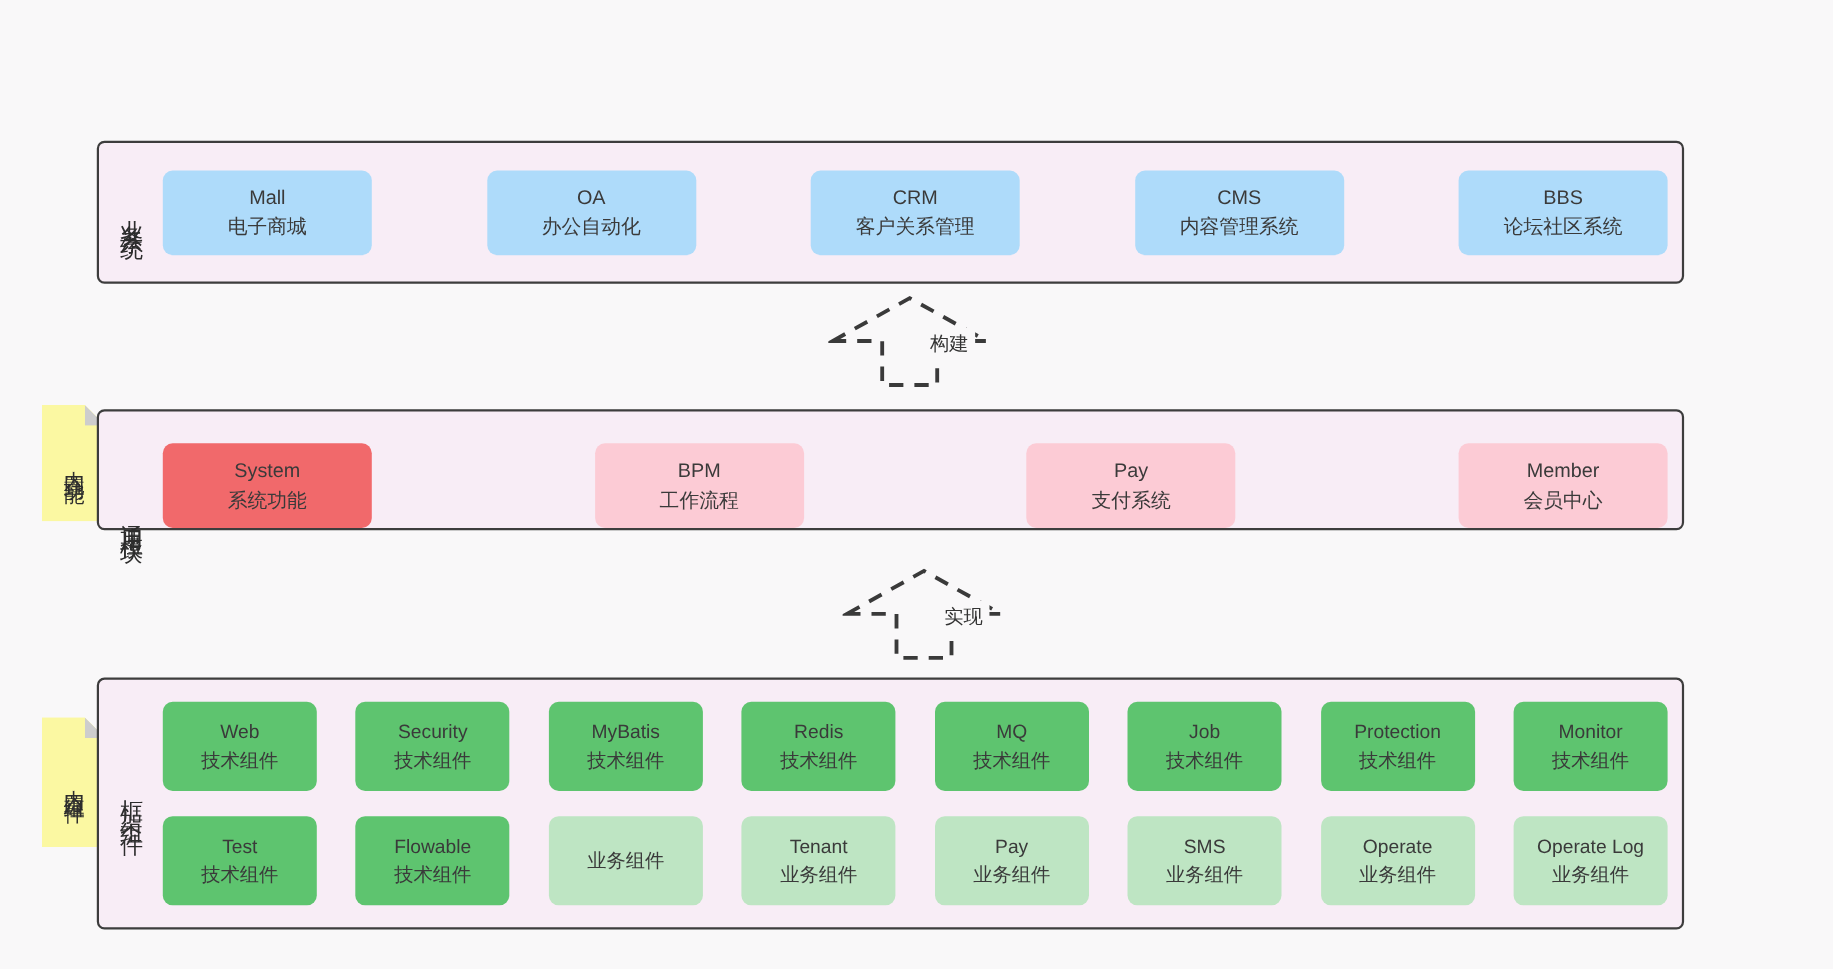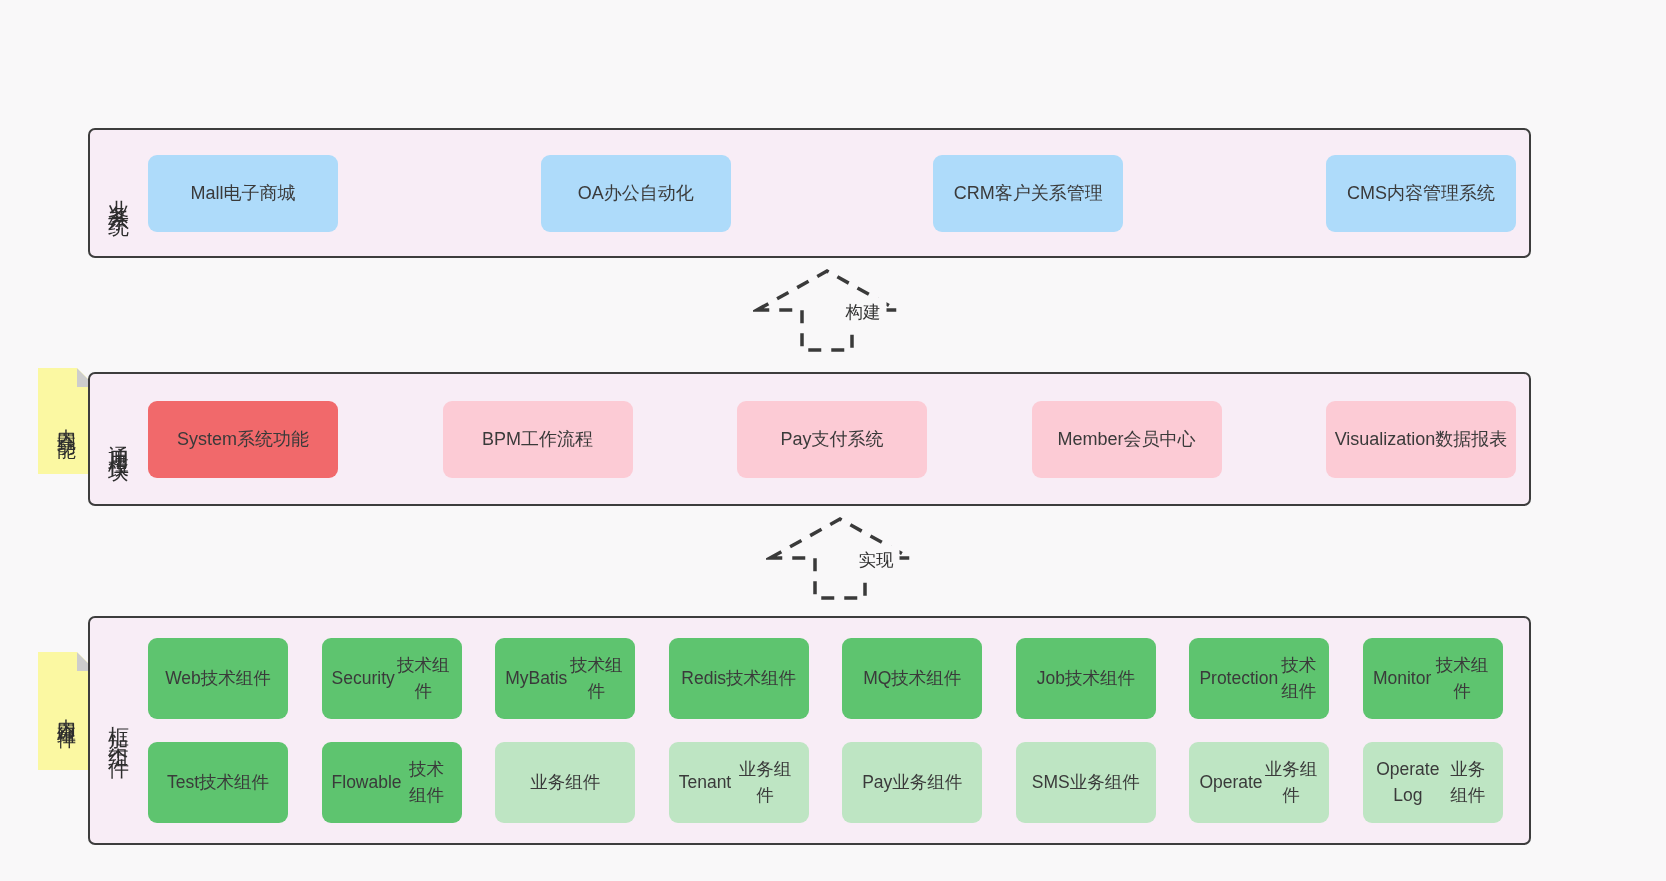--- a/index.html
+++ b/index.html
@@ -15,41 +15,41 @@
     font-family:"Liberation Sans","DejaVu Sans",sans-serif;
     color:var(--text);
   }
   .band{
     position:absolute;left:88px;width:1443px;box-sizing:border-box;
     background:var(--band-bg);
     border:2px solid var(--band-border);border-radius:7px;
     display:flex;z-index:1;
   }
   #band1{top:128px;height:130px;}
-  #band2{top:372px;height:134px;}
+  #band2{top:372px;height:110px;align-items:flex-end;}
   #band3{top:616px;height:229px;}
   .band-title{
     width:58px;flex:0 0 58px;display:flex;align-items:center;justify-content:center;
   }
   .vtext{
     writing-mode:vertical-rl;text-orientation:upright;
     font-size:21px;letter-spacing:5px;color:#2d2d2d;line-height:1;
   }
   #band3 .vtext{letter-spacing:11px;}
   .boxes-row{
     flex:1;display:flex;align-items:center;justify-content:space-between;
     padding-right:13px;
   }
   .boxes-grid{
     flex:1;display:grid;grid-template-columns:repeat(8,140px);
     justify-content:space-between;align-content:center;
-    row-gap:23px;padding-right:26px;
+    row-gap:23px;padding-right:13px;
   }
   .box{
-    display:flex;align-items:center;justify-content:center;
+    display:flex;flex-direction:column;align-items:center;justify-content:center;
     text-align:center;border-radius:9px;box-sizing:border-box;
     font-size:18px;line-height:1.5;color:#3a3a3a;
   }
   .boxes-row .box{width:190px;height:77px;}
   .boxes-grid .box{width:140px;height:81px;padding:0 10px;font-size:17.5px;line-height:1.45;}
   .c-blue{background:var(--blue);}
   .c-red{background:var(--red);}
   .c-pink{background:var(--pink);}
   .c-green{background:var(--green);}
   .c-lightgreen{background:var(--light-green);}
@@ -105,20 +105,24 @@
       <span>办公自动化</span>
     </div>
     <div class="box c-blue">
       <span>CRM</span>
       <span>客户关系管理</span>
     </div>
     <div class="box c-blue">
       <span>CMS</span>
       <span>内容管理系统</span>
     </div>
+    <div class="box c-blue">
+      <span>BBS</span>
+      <span>论坛社区系统</span>
+    </div>
   </div>
 </div>
 
 <div class="arrow" id="arrow1">
   <svg width="148" height="88" viewBox="0 0 148 88">
     <polygon class="arrow-poly" points="4,44 74,5 144,44 99,44 99,84 49,84 49,44"></polygon>
   </svg>
   <span class="arrow-label">构建</span>
 </div>
 
@@ -136,24 +140,20 @@
       <span>工作流程</span>
     </div>
     <div class="box c-pink">
       <span>Pay</span>
       <span>支付系统</span>
     </div>
     <div class="box c-pink">
       <span>Member</span>
       <span>会员中心</span>
     </div>
-    <div class="box c-pink">
-      <span>Visualization</span>
-      <span>数据报表</span>
-    </div>
   </div>
 </div>
 
 <div class="arrow" id="arrow2">
   <svg width="148" height="88" viewBox="0 0 148 88">
     <polygon class="arrow-poly" points="4,44 74,5 144,44 99,44 99,84 49,84 49,44"></polygon>
   </svg>
   <span class="arrow-label">实现</span>
 </div>
 

